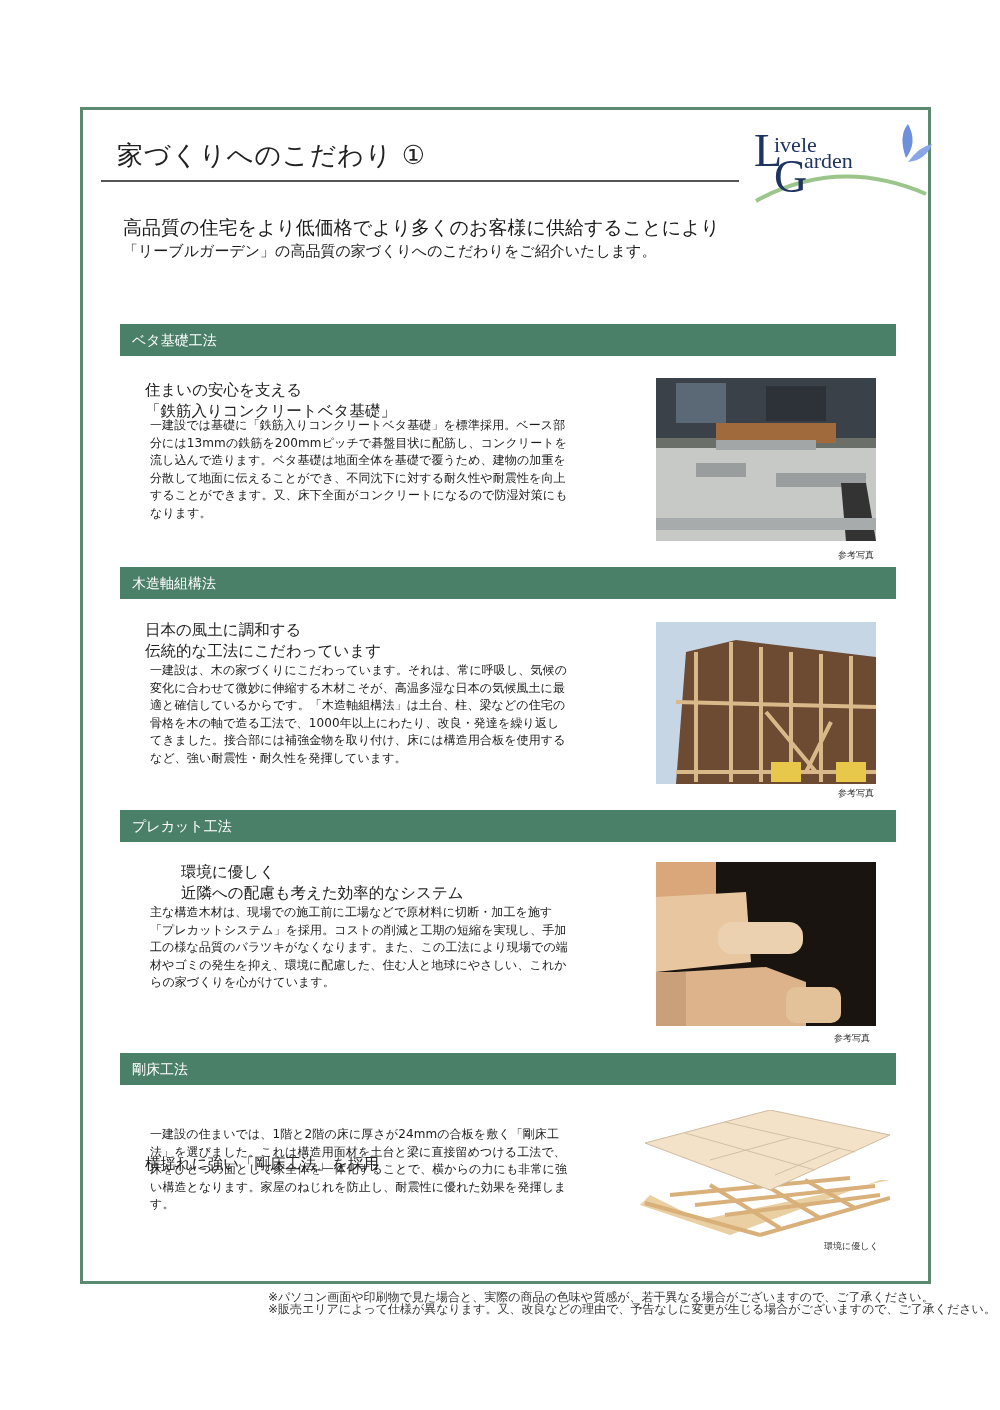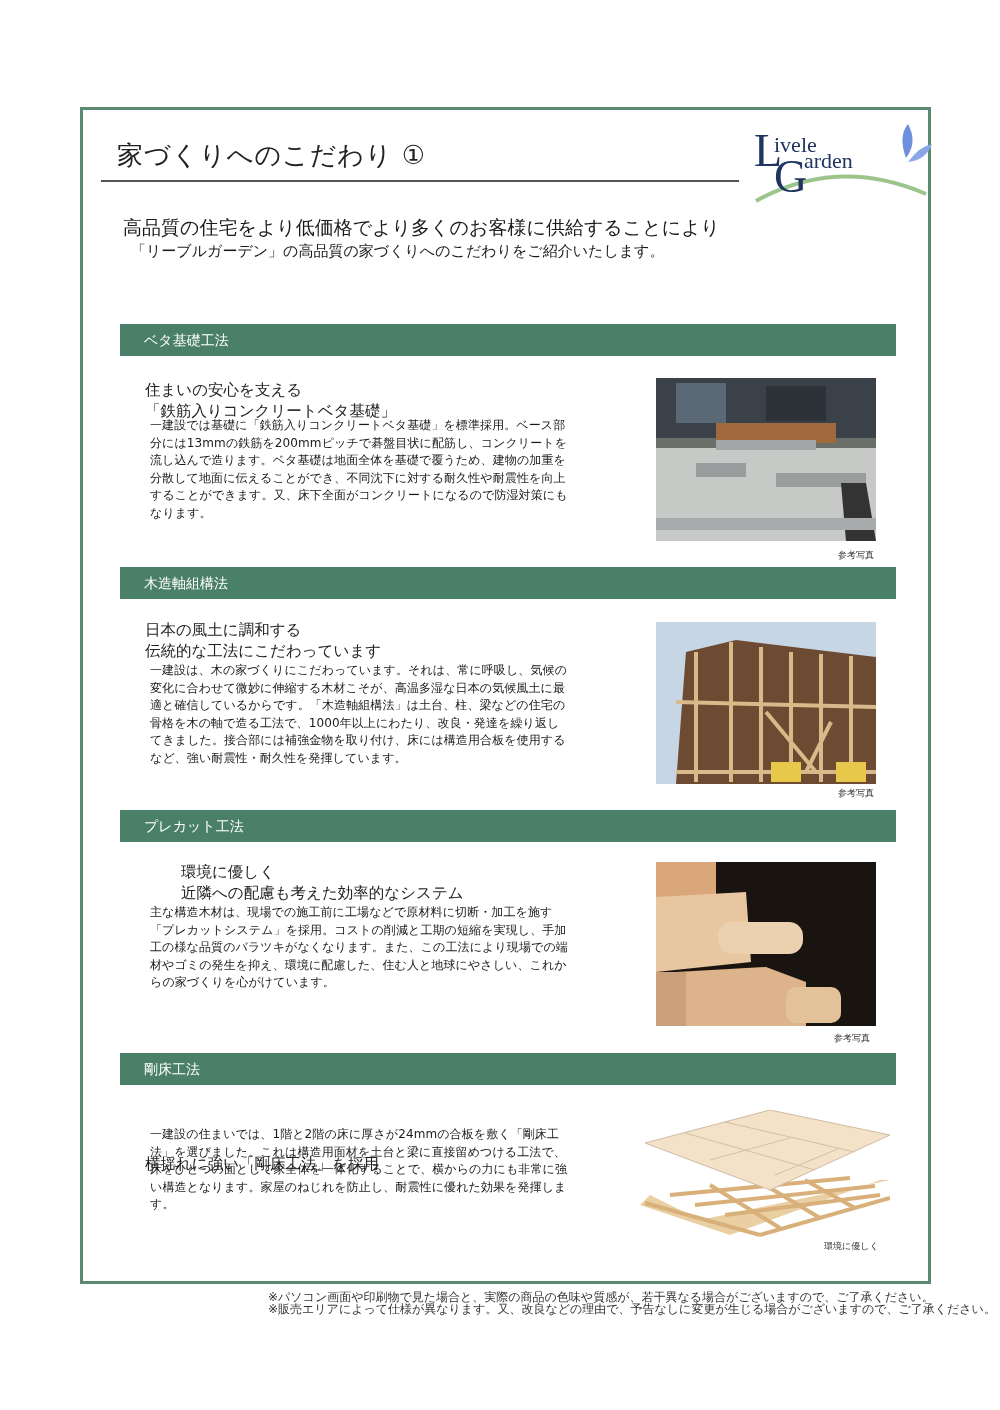--- a/index.html
+++ b/index.html
@@ -5,23 +5,23 @@
   html, body { margin:0; padding:0; }
   body { width:1000px; height:1410px; background:#ffffff; position:relative; overflow:hidden;
          font-family:"DejaVu Sans","Liberation Sans",sans-serif; color:#1a1a1a; }
   .frame { position:absolute; left:80px; top:107px; width:851px; height:1177px;
            border:3px solid #5b8a70; box-sizing:border-box; }
   .page-title { position:absolute; left:117px; top:138px; font-size:26px; letter-spacing:1px; color:#222; }
   .title-rule { position:absolute; left:101px; top:180px; width:638px; height:2px; background:#555; }
   .logo { position:absolute; left:748px; top:116px; width:186px; height:90px; }
   .intro { position:absolute; left:123px; top:214px; }
   .intro .l1 { font-family:"DejaVu Serif","Liberation Serif",serif; font-size:19px; line-height:26px; }
-  .intro .l3 { font-family:"DejaVu Serif","Liberation Serif",serif; font-size:15px; line-height:22px;margin-left:8px; }
+  .intro .l3 { font-family:"DejaVu Serif","Liberation Serif",serif; font-size:15px; line-height:22px; }
   .bar { position:absolute; left:120px; width:776px; height:32px; background:#4b8068; color:#fff;
-         font-size:14px; line-height:32px; padding-left:24px; box-sizing:border-box; }
+         font-size:14px; line-height:32px; padding-left:12px; box-sizing:border-box; }
   .lead { position:absolute; left:145px; font-family:"DejaVu Serif","Liberation Serif",serif;
           font-size:15.5px; line-height:21px; color:#222; }
   .body { position:absolute; left:150px; width:418px; font-size:12px; line-height:17.6px; color:#1a1a1a; letter-spacing:0.1px; }
   .photo { position:absolute; left:656px; width:220px; overflow:hidden; }
   .caption { position:absolute; font-size:9px; color:#333; }
   .foot { position:absolute; left:268px; font-size:12px; line-height:12px; color:#333; }
 </style>
 </head>
 <body>
 

